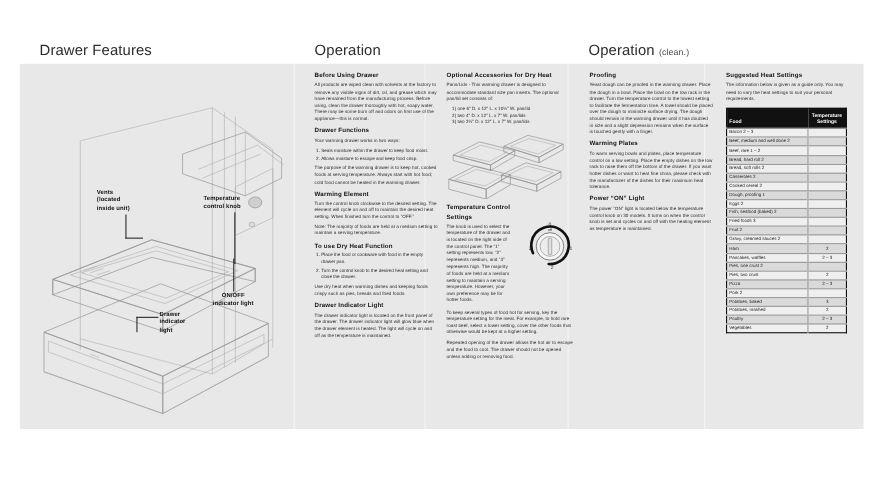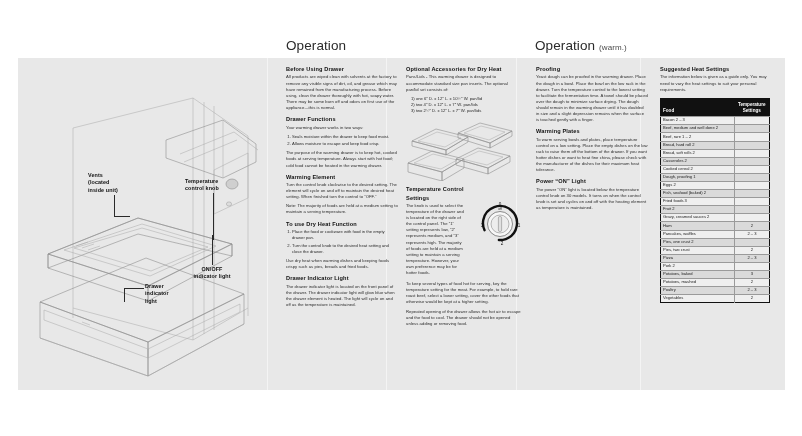--- a/index.html
+++ b/index.html
@@ -79,22 +79,23 @@
   
   .dw-line{stroke:#8f8f8f;stroke-width:.6;fill:none;}
   .dw-line2{stroke:#a8a8a8;stroke-width:.5;fill:none;}
 </style>
 </head>
 <body>
 
 <div class="page">
 
   <div class="heads">
+    <div class="head h1">Drawer Features</div>
     <div class="head h2">Operation</div>
-    <div class="head h3"><span>Operation</span> <span class="cont">(warm.)</span></div>
+    <div class="head h3"><span>Operation</span> <span class="cont">(clean.)</span></div>
   </div>
 
   <div class="panel">
 
     <div class="vline" style="left:249px;"></div>
     <div class="vline" style="left:368px;"></div>
     <div class="vline" style="left:498px;"></div>
     <div class="vline" style="left:622px;"></div>
 
     <svg width="250" height="332" viewBox="0 0 250 332" style="position:absolute;left:0;top:0;">

